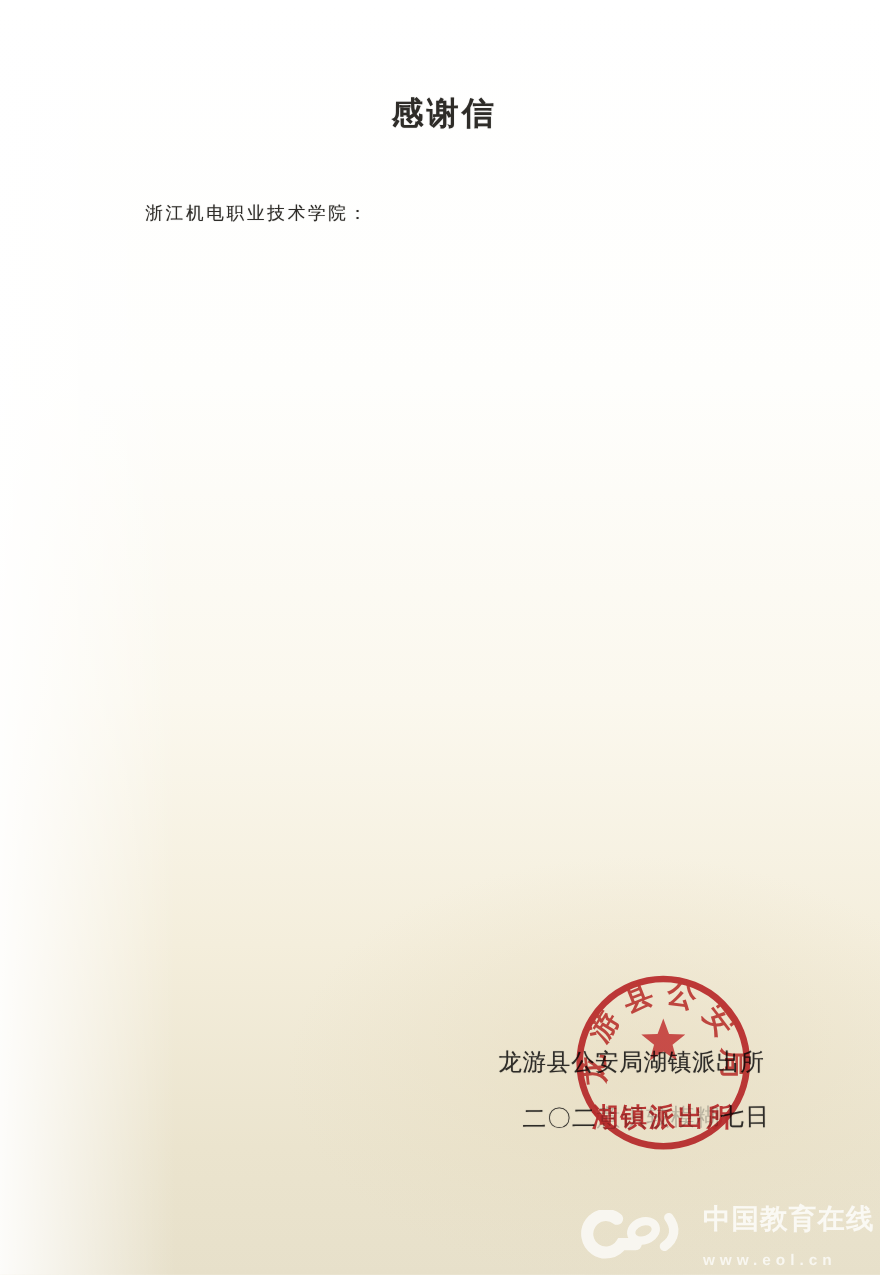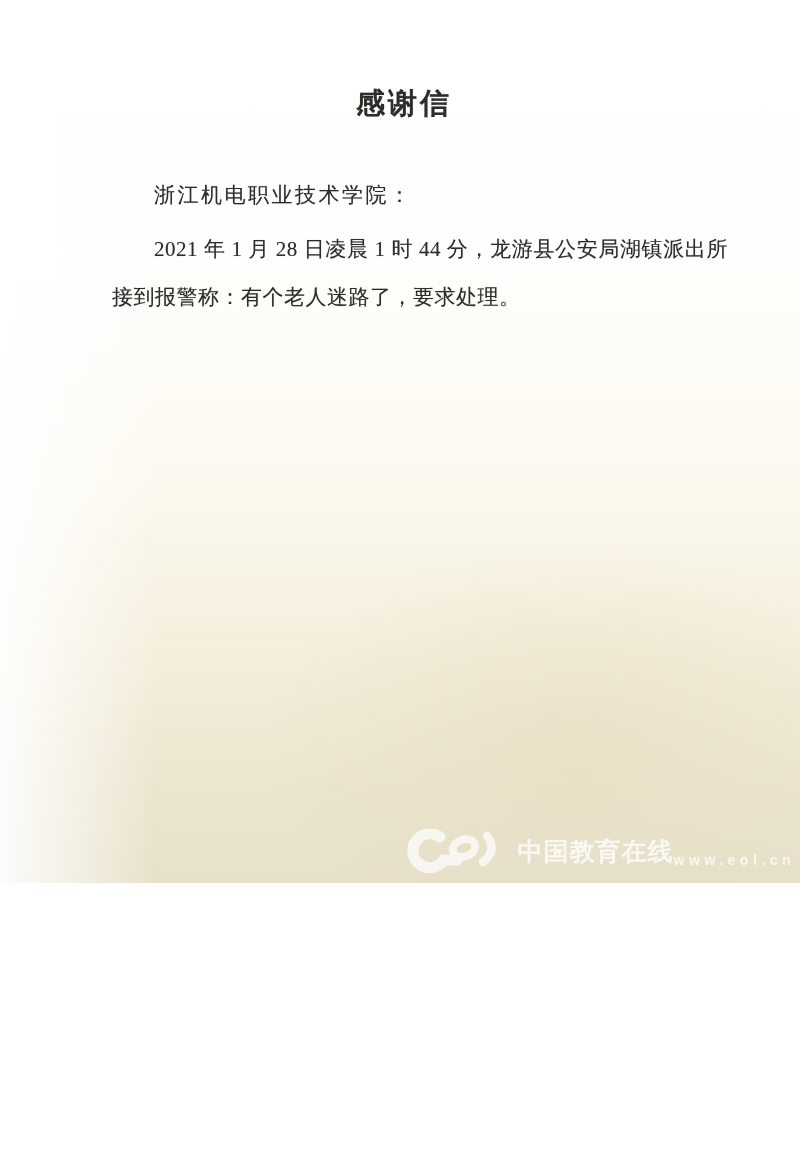--- a/index.html
+++ b/index.html
@@ -1,55 +1,54 @@
 <!DOCTYPE html>
 <html><head>
 <meta charset="utf-8">
 <style>
   html,body{margin:0;padding:0;}
   body{width:800px;height:1159px;overflow:hidden;
        font-family:"Liberation Serif","DejaVu Serif",serif;}
-  .page{position:relative;width:800px;height:883px;overflow:hidden;
+  .page{position:relative;width:800px;height:1159px;overflow:hidden;
     background:
       linear-gradient(90deg, rgba(255,255,255,.9) 0%, rgba(255,255,255,0) 20%),
       radial-gradient(ellipse 420px 260px at 72% 84%, rgba(230,219,190,.55), rgba(230,219,190,0) 75%),
       linear-gradient(180deg,#ffffff 0%,#fefefc 30%,#fbf8ee 55%,#f4eedc 74%,#ebe4ce 90%,#e7e0ca 100%);
     color:#2e2c28;}
   .ink{text-shadow:0 0 1px rgba(40,40,40,.35);}
   .title{position:absolute;top:84px;left:96px;width:616px;text-align:center;
          font-size:29px;font-weight:700;letter-spacing:3px;}
-  .content{position:absolute;top:171px;left:112px;width:616px;
-           font-size:21px;line-height:48px;text-align:justify;letter-spacing:.5px;}
+  .content{position:absolute;top:171px;left:100px;width:616px;
+           font-size:16px;line-height:48px;text-align:justify;letter-spacing:.5px;}
   .salutation{text-indent:2em;letter-spacing:2.5px;}
   .content p{margin:6px 0 0 0;text-indent:2em;}
   .content p.closing{text-indent:0;margin-top:6px;}
   .signature{position:absolute;top:951px;right:105px;font-size:21.5px;letter-spacing:.5px;}
   .dateline{position:absolute;top:1001px;right:100px;font-size:21.5px;letter-spacing:1px;
             transform:rotate(-.5deg);}
   .date-hidden{color:rgba(55,50,45,.28);text-shadow:none;}
   .seal{position:absolute;left:518px;top:881px;width:170px;height:170px;
         mix-blend-mode:multiply;opacity:.95;}
   .watermark{position:absolute;right:5px;bottom:6px;display:flex;align-items:center;gap:14px;}
-  .wm-text{display:flex;flex-direction:row;align-items:flex-start;line-height:1.1;text-align:center;}
+  .wm-text{display:flex;flex-direction:column;align-items:flex-start;line-height:1.1;text-align:center;}
   .wm-name{font-family:"Liberation Sans","DejaVu Sans",sans-serif;font-weight:700;
            font-size:25px;letter-spacing:1px;color:rgba(255,255,255,.78);}
   .wm-url{font-family:"Liberation Sans","DejaVu Sans",sans-serif;font-weight:700;
           font-size:14px;letter-spacing:4.5px;color:rgba(255,255,255,.72);margin-top:15px;}
   .wm-logo{opacity:.72;}
 </style>
 </head>
 <body>
 
 <div class="page">
 
   <div class="title ink">感谢信</div>
 
   <div class="content ink">
     <div class="salutation">浙江机电职业技术学院：</div>
-    <p>2021 年 1 月 28 日凌晨 1 时 44 分，龙游县公安局湖镇派出所接到报警称：有个老人迷路了，要求处理。</p>
   </div>
 
   <div class="signature ink">龙游县公安局湖镇派出所</div>
 
   <div class="dateline ink"><span>二〇二</span><span class="date-hidden">意识较模糊</span><span>七日</span></div>
 
   <svg class="seal" viewBox="0 0 170 170">
     <circle cx="85" cy="85" r="76" fill="none" stroke="#c4262d" stroke-width="6" opacity=".95"></circle>
     <defs>
       <path id="sealArc" d="M 33.3 103.8 A 55 55 0 1 1 136.7 103.8" fill="none"></path>

